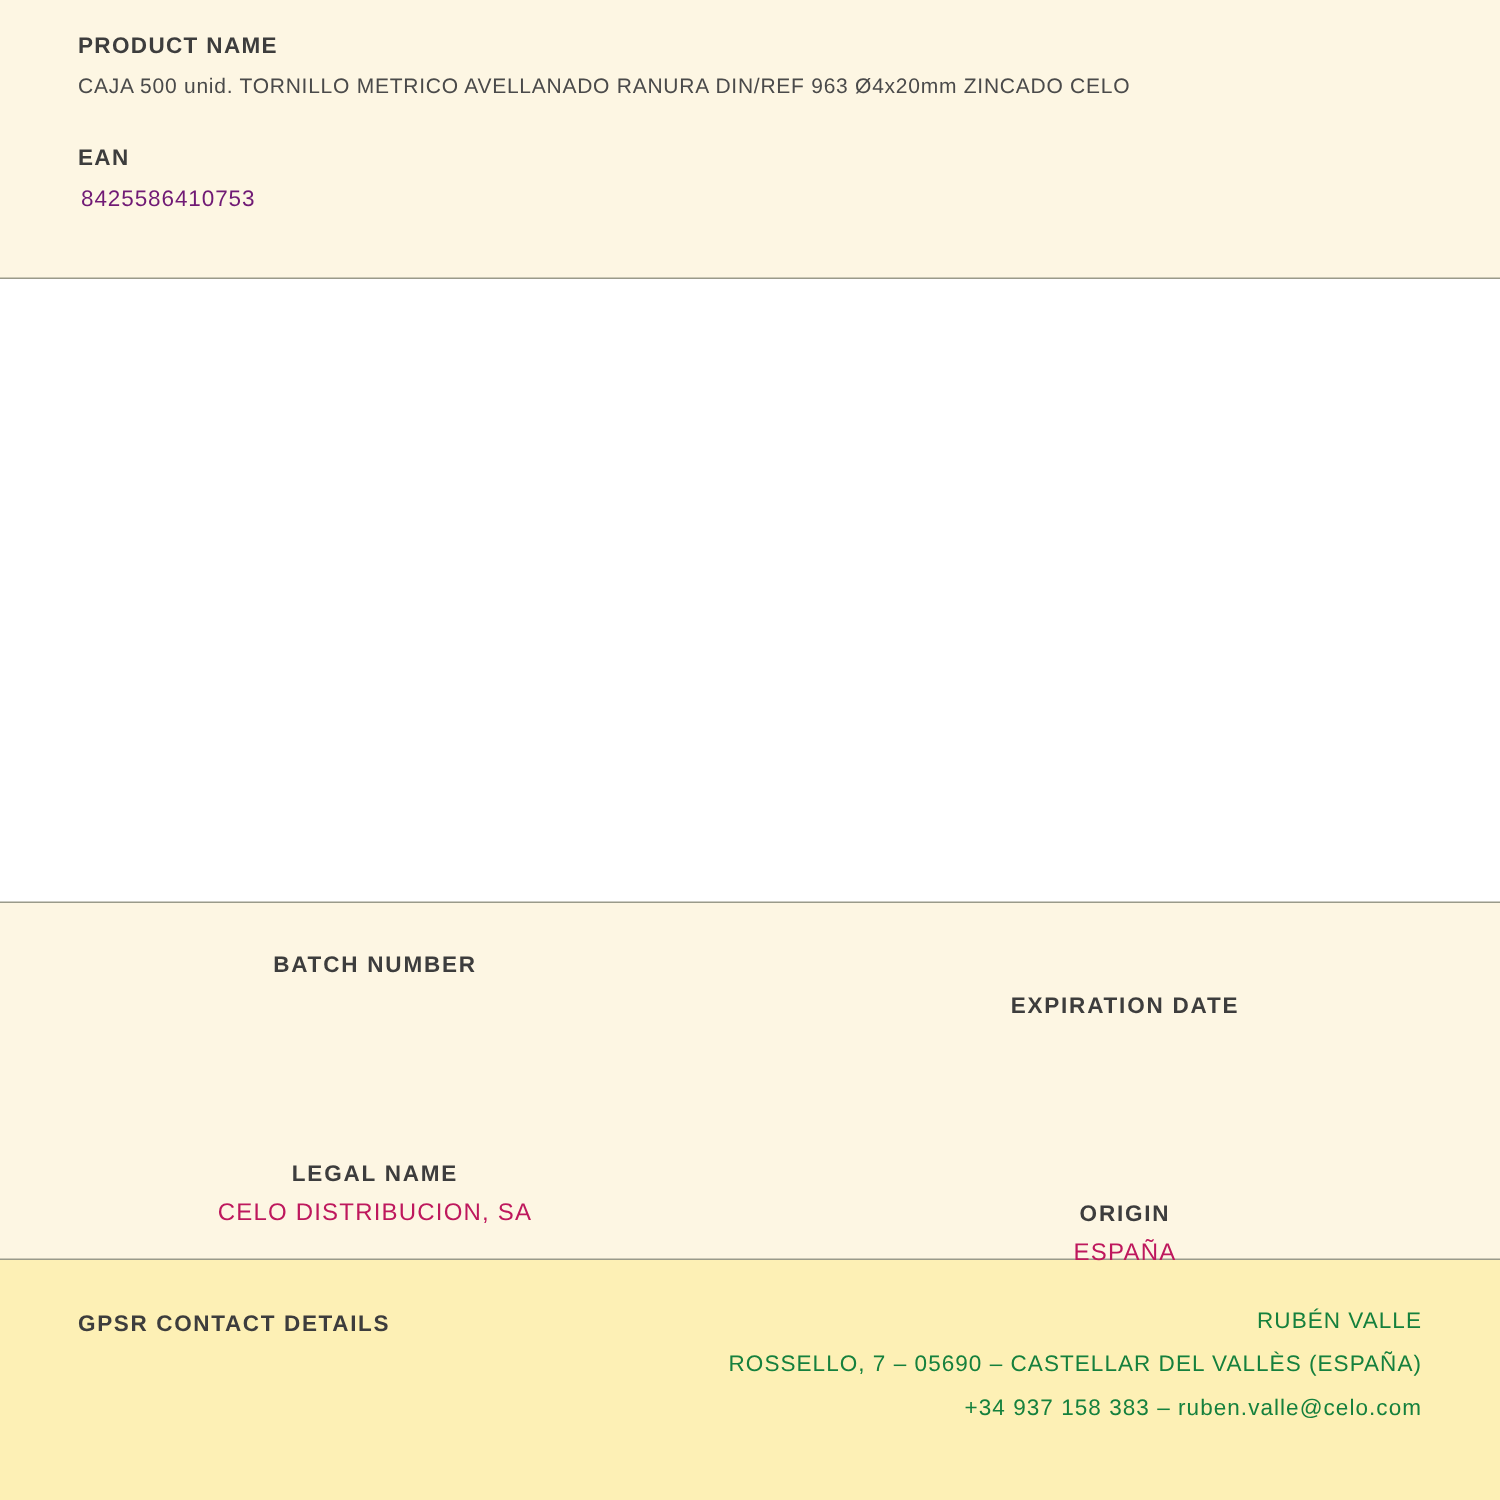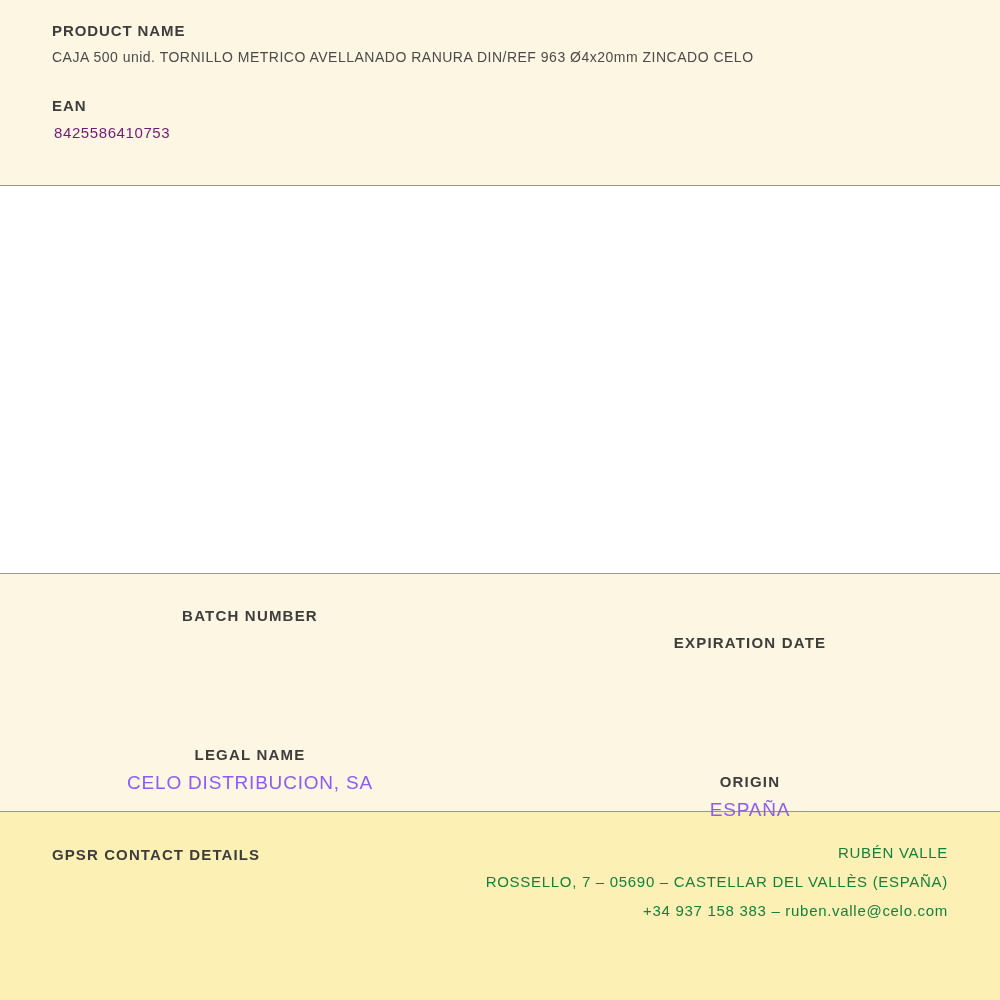--- a/index.html
+++ b/index.html
@@ -84,23 +84,23 @@
     padding-top: 68px;
   }
   .col-head {
     font-size: 15px;
     font-weight: bold;
     letter-spacing: 1.2px;
     color: #3d3d3d;
     margin: 0;
   }
   .col-val {
-    font-size: 19px;
+    font-size: 16px;
     letter-spacing: 0.8px;
-    color: #8b5cf6;
+    color: #be185d;
     margin: 9px 0 0 0;
   }
   .col-val.empty {
     min-height: 18px;
   }
   .col-left-inner {
     display: inline-block;
     min-width: 160px;
   }
   .col-right-inner {
@@ -112,21 +112,21 @@
     font-size: 15px;
     font-weight: bold;
     letter-spacing: 1.2px;
     color: #3d3d3d;
     margin: 0;
   }
 
   
   .footer-section {
     background: #fdf0b5;
-    height: 188px;
+    height: 160px;
     box-sizing: border-box;
     padding: 32px 52px 0 52px;
     display: flex;
     justify-content: space-between;
     align-items: flex-start;
   }
   .gpsr-label {
     font-size: 15px;
     font-weight: bold;
     letter-spacing: 1.1px;

